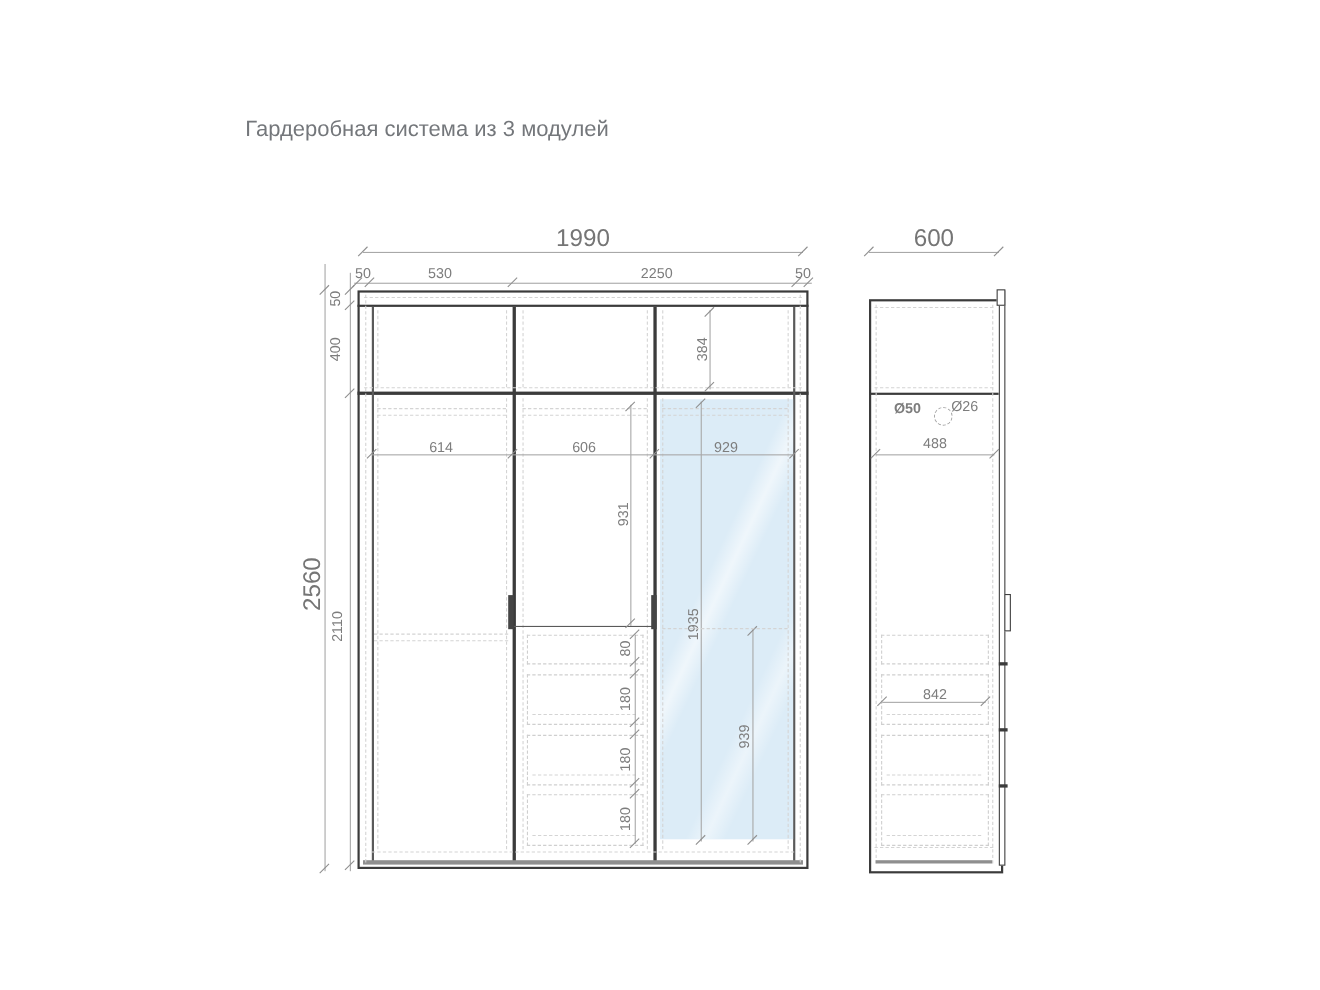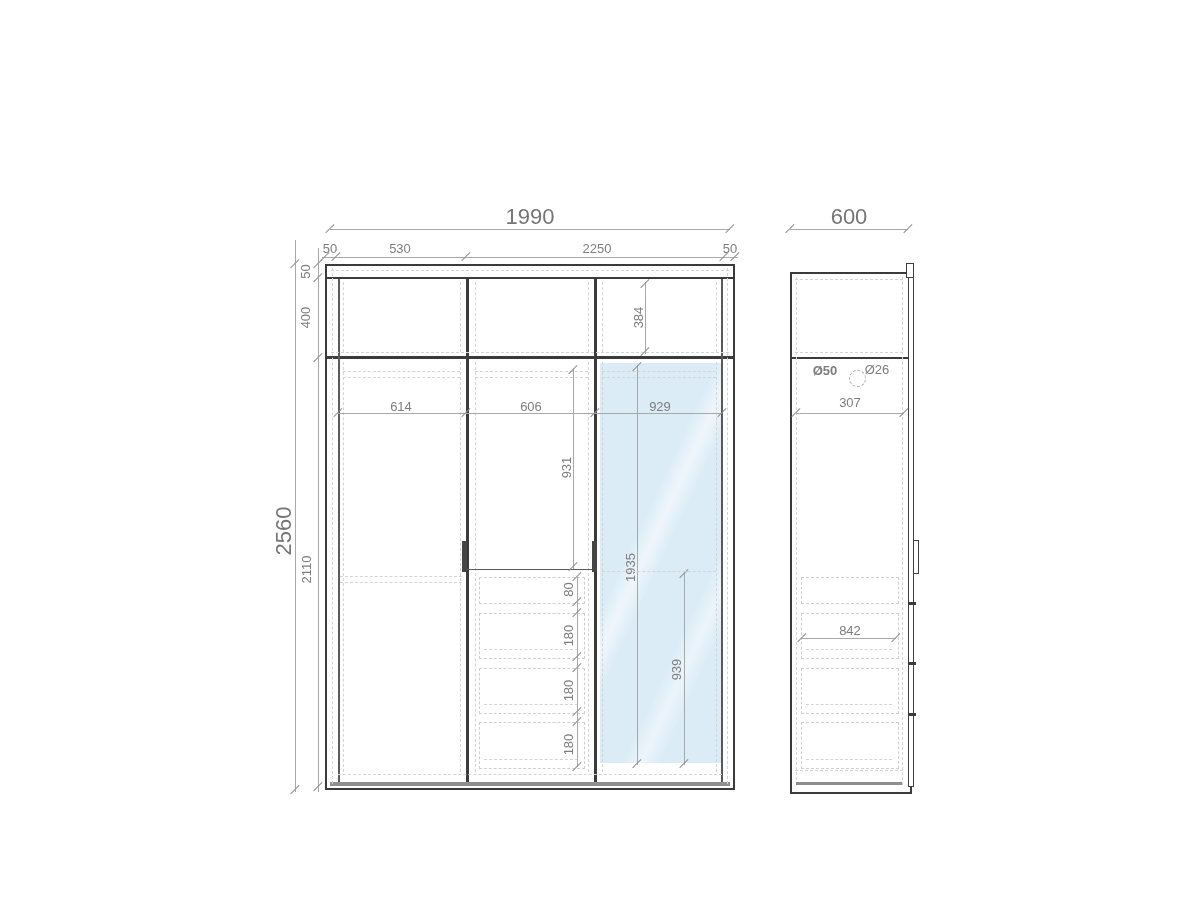--- a/index.html
+++ b/index.html
@@ -27,20 +27,21 @@
   .box{position:absolute;border:1px dashed #cfcfcf;}
   .outline{position:absolute;border:2px solid #3b3b3b;background:transparent;}
   .outline1{position:absolute;border:1.5px solid #3f3f3f;background:#fff;}
   .circle{position:absolute;border:1px dashed #a9a9a9;border-radius:50%;}
 </style>
 </head>
 <body>
 
 <div class="canvas">
 
+  <div class="subtitle" style="left:223px;top:105px;">Гардеробная система из 3 модулей</div>
 
   <div class="outline" style="left:325px;top:264px;width:406px;height:522px;"></div>
 
   <div class="ln" style="left:325px;top:277px;width:410px;height:2px;"></div>
 
   <div class="ln" style="left:325px;top:356px;width:410px;height:3px;"></div>
 
   <div class="ln" style="left:466px;top:279px;width:2.5px;height:505px;"></div>
   <div class="ln" style="left:594px;top:279px;width:2.5px;height:505px;"></div>
 
@@ -197,21 +198,21 @@
   <div class="ln" style="left:908px;top:713px;width:8px;height:2.5px;"></div>
 
   <div class="dimbig" style="left:799px;top:204px;width:100px;">600</div>
   <div class="diml" style="left:790px;top:229px;width:118px;height:1px;"></div>
   <div class="tick" style="left:784px;top:228px;"></div>
   <div class="tick" style="left:902px;top:228px;"></div>
 
   <div class="dimtxt" style="left:810px;top:363px;width:30px;font-weight:bold;">Ø50</div>
   <div class="dimtxt" style="left:862px;top:362px;width:30px;">Ø26</div>
 
-  <div class="dimtxt" style="left:825px;top:395px;width:50px;">307</div>
+  <div class="dimtxt" style="left:825px;top:395px;width:50px;">488</div>
   <div class="diml" style="left:796px;top:413px;width:108px;height:1px;"></div>
   <div class="tick" style="left:790px;top:412px;"></div>
   <div class="tick" style="left:898px;top:412px;"></div>
 
   <div class="dimtxt" style="left:825px;top:623px;width:50px;">842</div>
   <div class="diml" style="left:802px;top:638px;width:94px;height:1px;"></div>
   <div class="tick" style="left:796px;top:637px;"></div>
   <div class="tick" style="left:890px;top:637px;"></div>
 
 </div>

